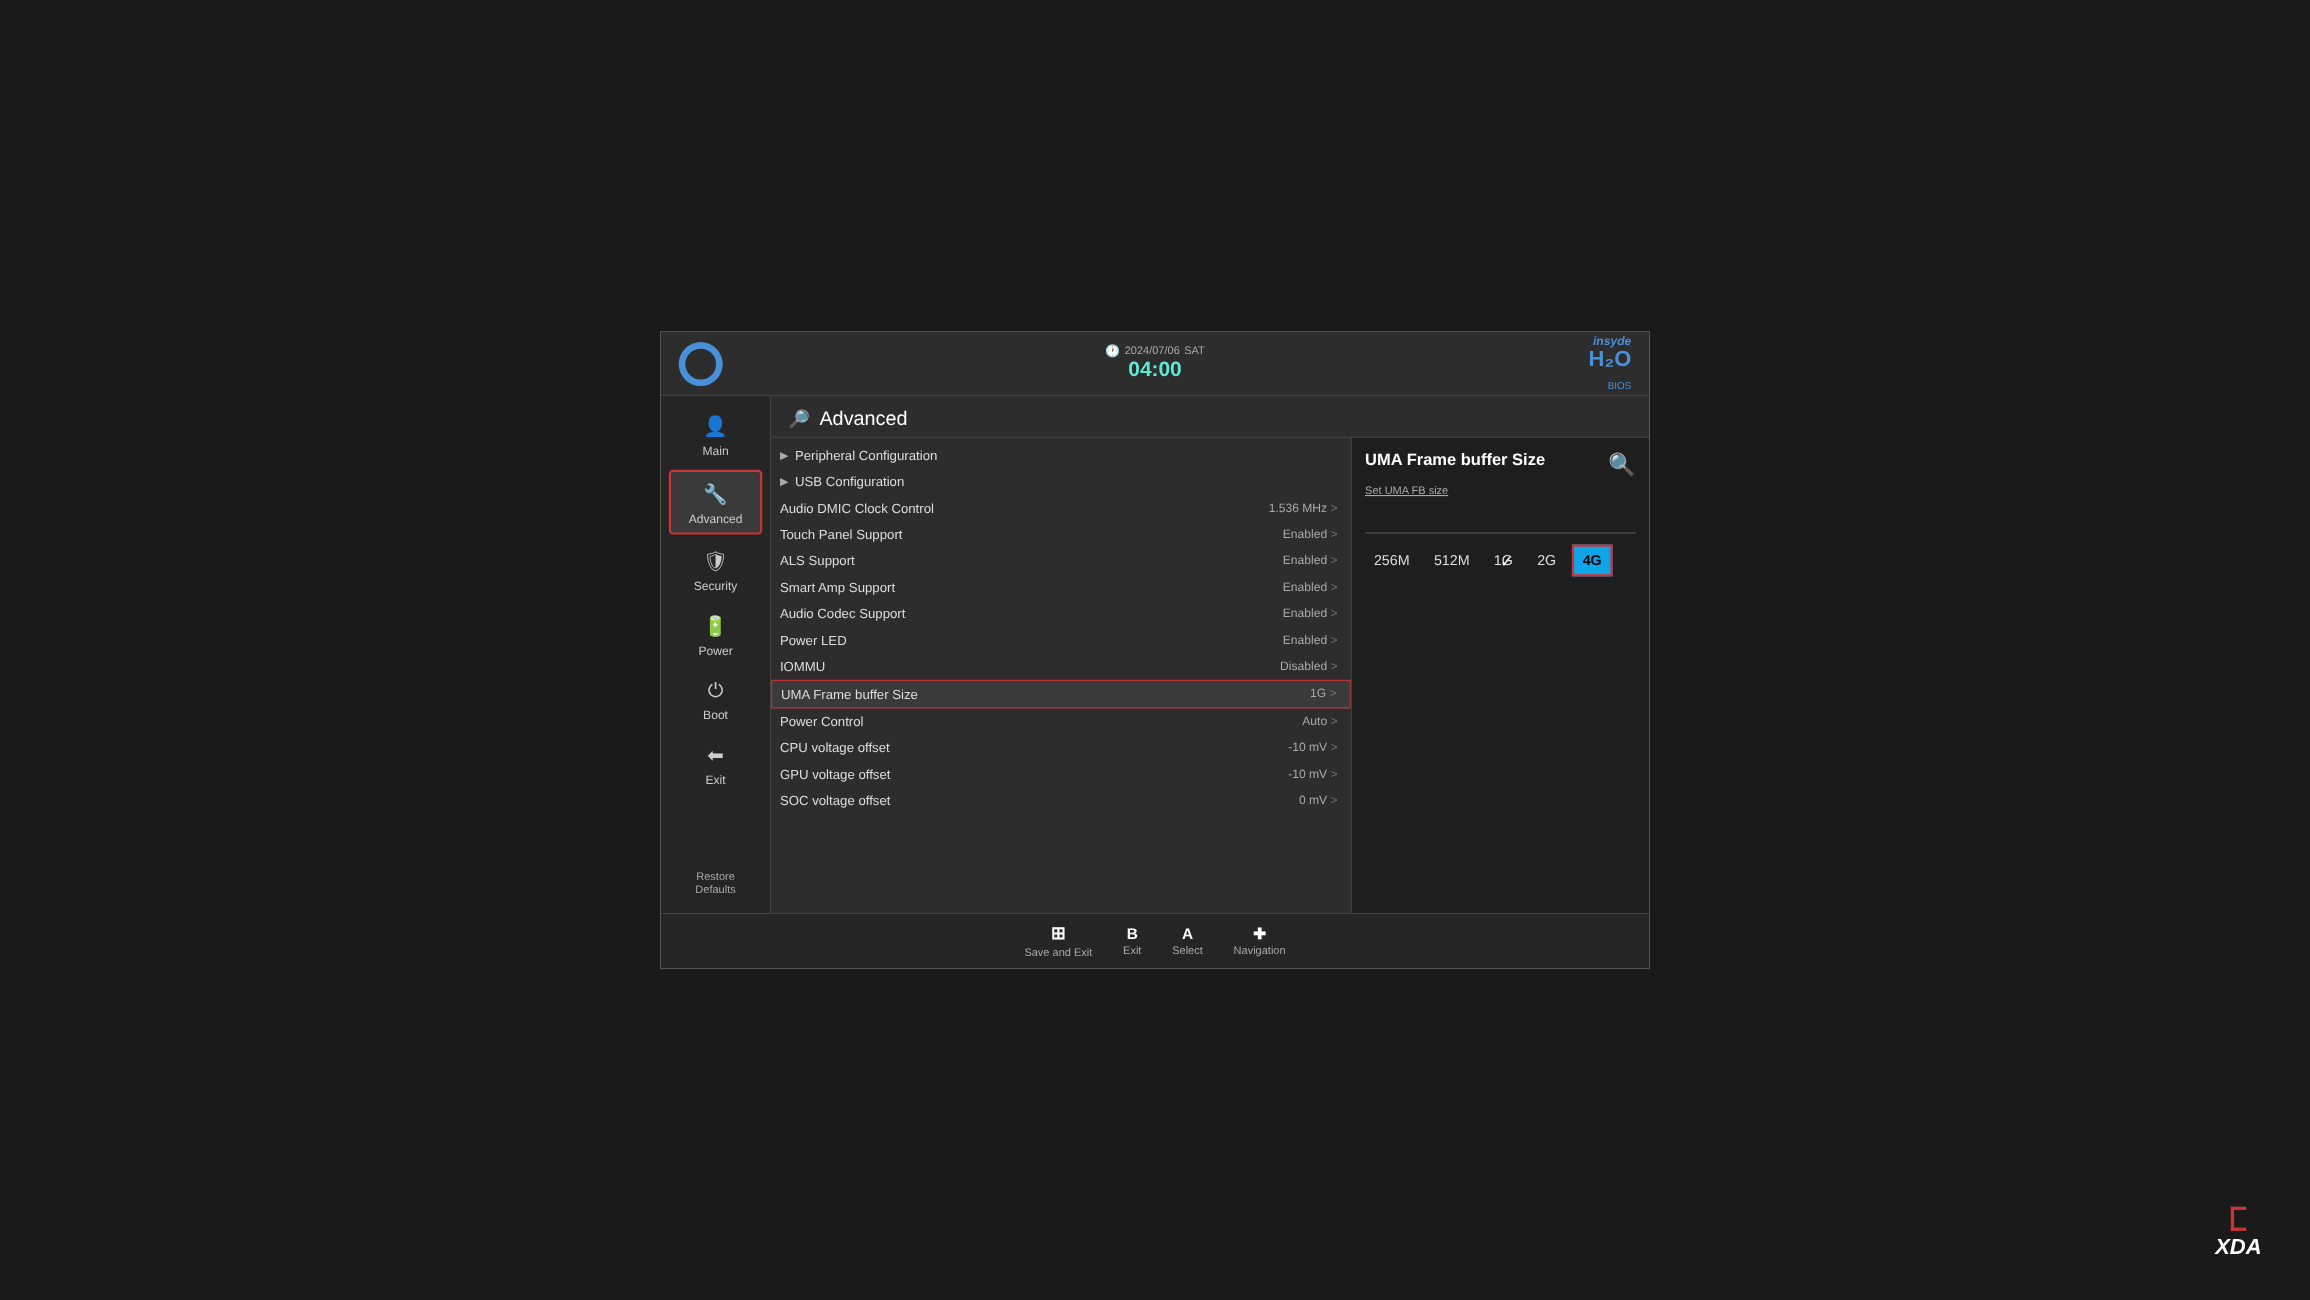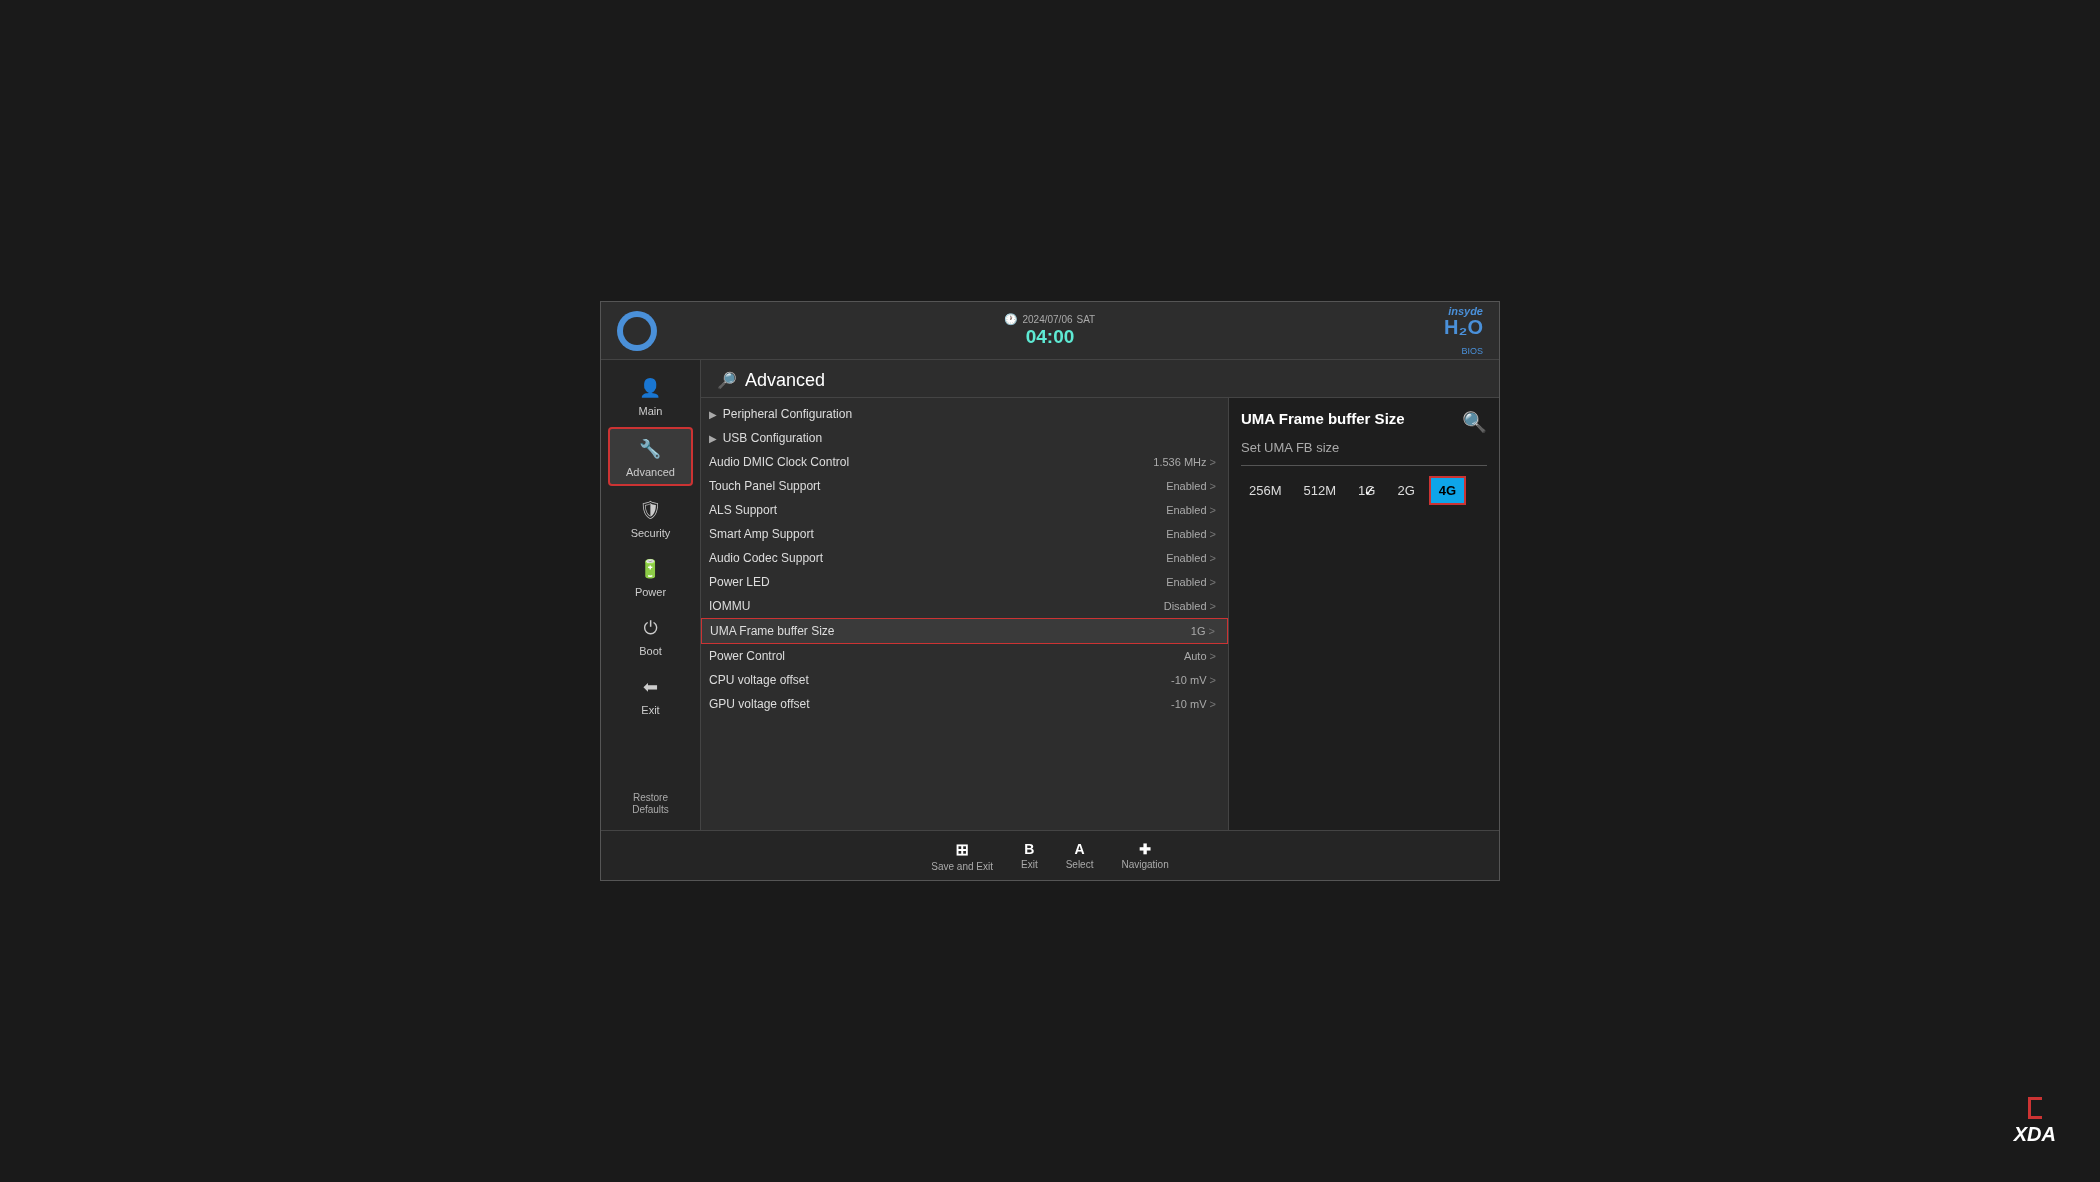--- a/index.html
+++ b/index.html
@@ -243,23 +243,24 @@
       font-weight: bold;
       line-height: 1.2;
       flex: 1;
     }
     .panel-icon {
       color: #aaa;
       font-size: 20px;
       margin-left: 8px;
     }
     .panel-subtitle {
-      font-size: 13px;
-      color: #aaa;
-      margin-bottom: 4px;
+      font-size: 10px;
+      color: #aaa;
+      margin-bottom: 26px;
+      text-decoration: underline;
     }
     .panel-divider {
       border: none;
       border-top: 1px solid #555;
       margin: 6px 0 10px;
     }
     .option-list {
       display: flex;
       gap: 6px;
     }
@@ -449,20 +450,24 @@
             <span class="menu-item-name">Power Control</span>
             <span class="menu-item-value">Auto</span>
           </div>
           <div class="menu-item">
             <span class="menu-item-name">CPU voltage offset</span>
             <span class="menu-item-value">-10 mV</span>
           </div>
           <div class="menu-item">
             <span class="menu-item-name">GPU voltage offset</span>
             <span class="menu-item-value">-10 mV</span>
+          </div>
+          <div class="menu-item">
+            <span class="menu-item-name">SOC voltage offset</span>
+            <span class="menu-item-value">0 mV</span>
           </div>
         </div>
 
         <div class="right-panel">
           <div class="panel-title-row">
             <span class="panel-title">UMA Frame buffer Size</span>
             <span class="panel-icon">🔍</span>
           </div>
           <span class="panel-subtitle">Set UMA FB size</span>
           <hr class="panel-divider">

